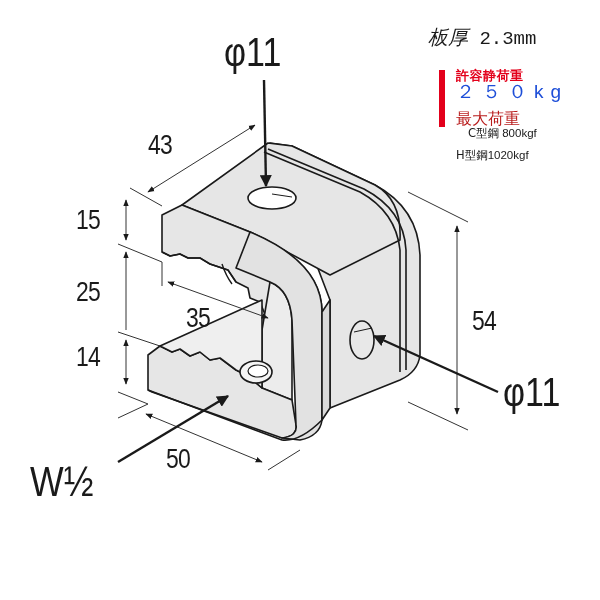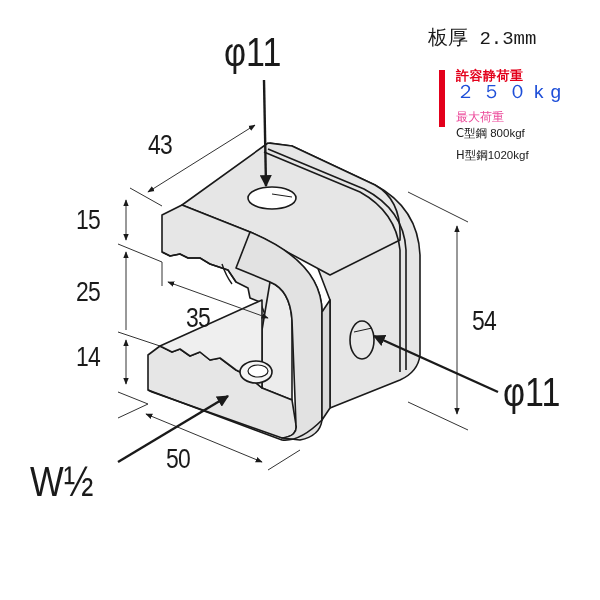--- a/index.html
+++ b/index.html
@@ -6,28 +6,28 @@
     body { width: 600px; height: 600px; position: relative; overflow: hidden;
            font-family: "Liberation Sans", sans-serif; color: #1a1a1a; }
     #drawing { position: absolute; left: 0; top: 0; width: 600px; height: 600px; }
     .dim-label { position: absolute; font-family: "Liberation Sans", sans-serif;
                  font-size: 27px; color: #1a1a1a; letter-spacing: -1px; transform: scaleX(0.85); transform-origin: left top; }
     .big-label { position: absolute; font-family: "Liberation Sans", sans-serif;
                  font-size: 40px; color: #1a1a1a; transform: scaleX(0.85); transform-origin: left top; }
     .spec { position: absolute; left: 426px; top: 24px; width: 170px; }
     .spec-thickness { font-family: "Liberation Mono", monospace; font-size: 19px; color: #1a1a1a;
                       position: absolute; left: 2px; top: 0; white-space: nowrap; }
-    .spec-thickness .jp { font-family: "DejaVu Sans", sans-serif; font-size: 20px; }
+    .spec-thickness .jp { font-family: "DejaVu Sans", sans-serif; font-size: 20px; font-style: italic; }
     .spec-redbar { position: absolute; left: 13px; top: 46px; width: 6px; height: 57px; background: #e3001b; }
     .spec-allow-title { position: absolute; left: 30px; top: 43px; font-family: "DejaVu Sans", sans-serif;
                         font-size: 13px; color: #e3001b; font-weight: bold; white-space: nowrap; letter-spacing: 0.5px; }
     .spec-allow-value { position: absolute; left: 30px; top: 58px; font-family: "Liberation Sans", sans-serif;
                         font-size: 19px; color: #1d4ed8; letter-spacing: 7px; white-space: nowrap; line-height: 20px; }
     .spec-max-title { position: absolute; left: 30px; top: 85px; font-family: "DejaVu Sans", sans-serif;
-                      font-size: 12px; color: #ec4899; white-space: nowrap; }
+                      font-size: 16px; color: #b91c1c; white-space: nowrap; }
     .spec-row { position: absolute; left: 30px; font-family: "DejaVu Sans", sans-serif; font-size: 11.5px;
                 color: #1a1a1a; white-space: nowrap; }
     .spec-row .v { font-family: "Liberation Sans", sans-serif; }
   </style>
 </head>
 <body>
 
 <svg id="drawing" viewBox="0 0 600 600" xmlns="http://www.w3.org/2000/svg">
   <defs>
     <marker id="ah" viewBox="0 0 10 10" refX="9" refY="5" markerWidth="7" markerHeight="7" orient="auto-start-reverse">
@@ -121,19 +121,19 @@
 
 <div class="spec">
   <div class="spec-thickness">
     <span class="jp">板厚</span>
     <span>2.3mm</span>
   </div>
   <div class="spec-redbar"></div>
   <div class="spec-allow-title">許容静荷重</div>
   <div class="spec-allow-value">２５０kg</div>
   <div class="spec-max-title">最大荷重</div>
-  <div class="spec-row" style="top:102px;">
+  <div class="spec-row" style="top:102px;margin-left:12px;">
     <span>C型鋼</span><span class="v" style="white-space:pre;"> 800kgf</span>
   </div>
   <div class="spec-row" style="top:124px;">
     <span>H型鋼</span><span class="v">1020kgf</span>
   </div>
 </div>
 
 </body></html>

